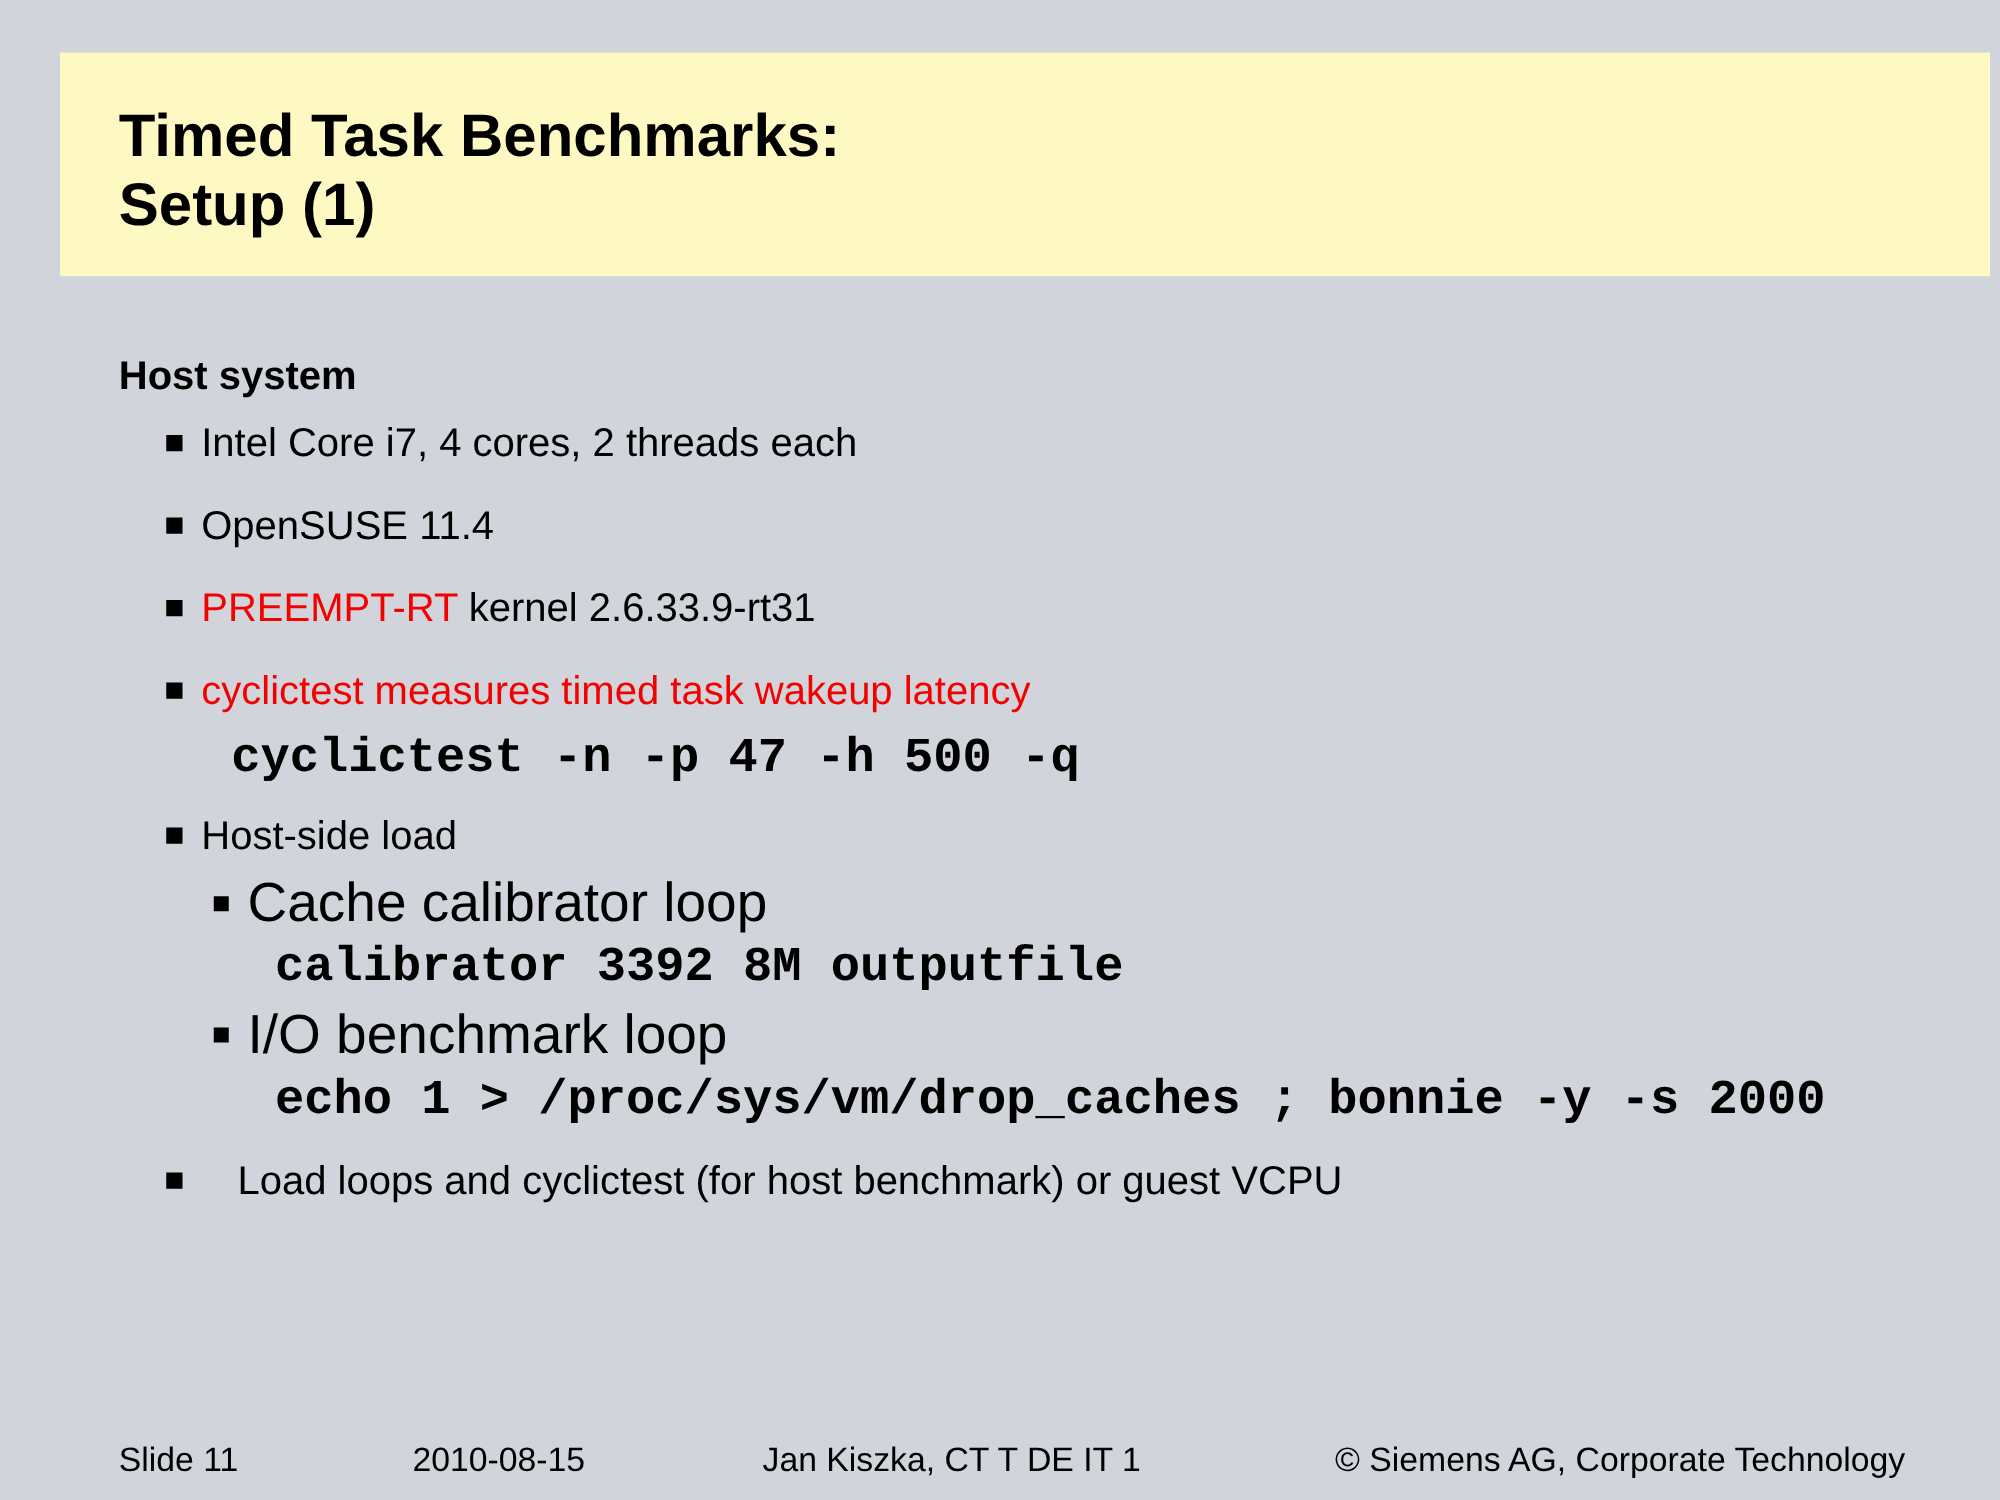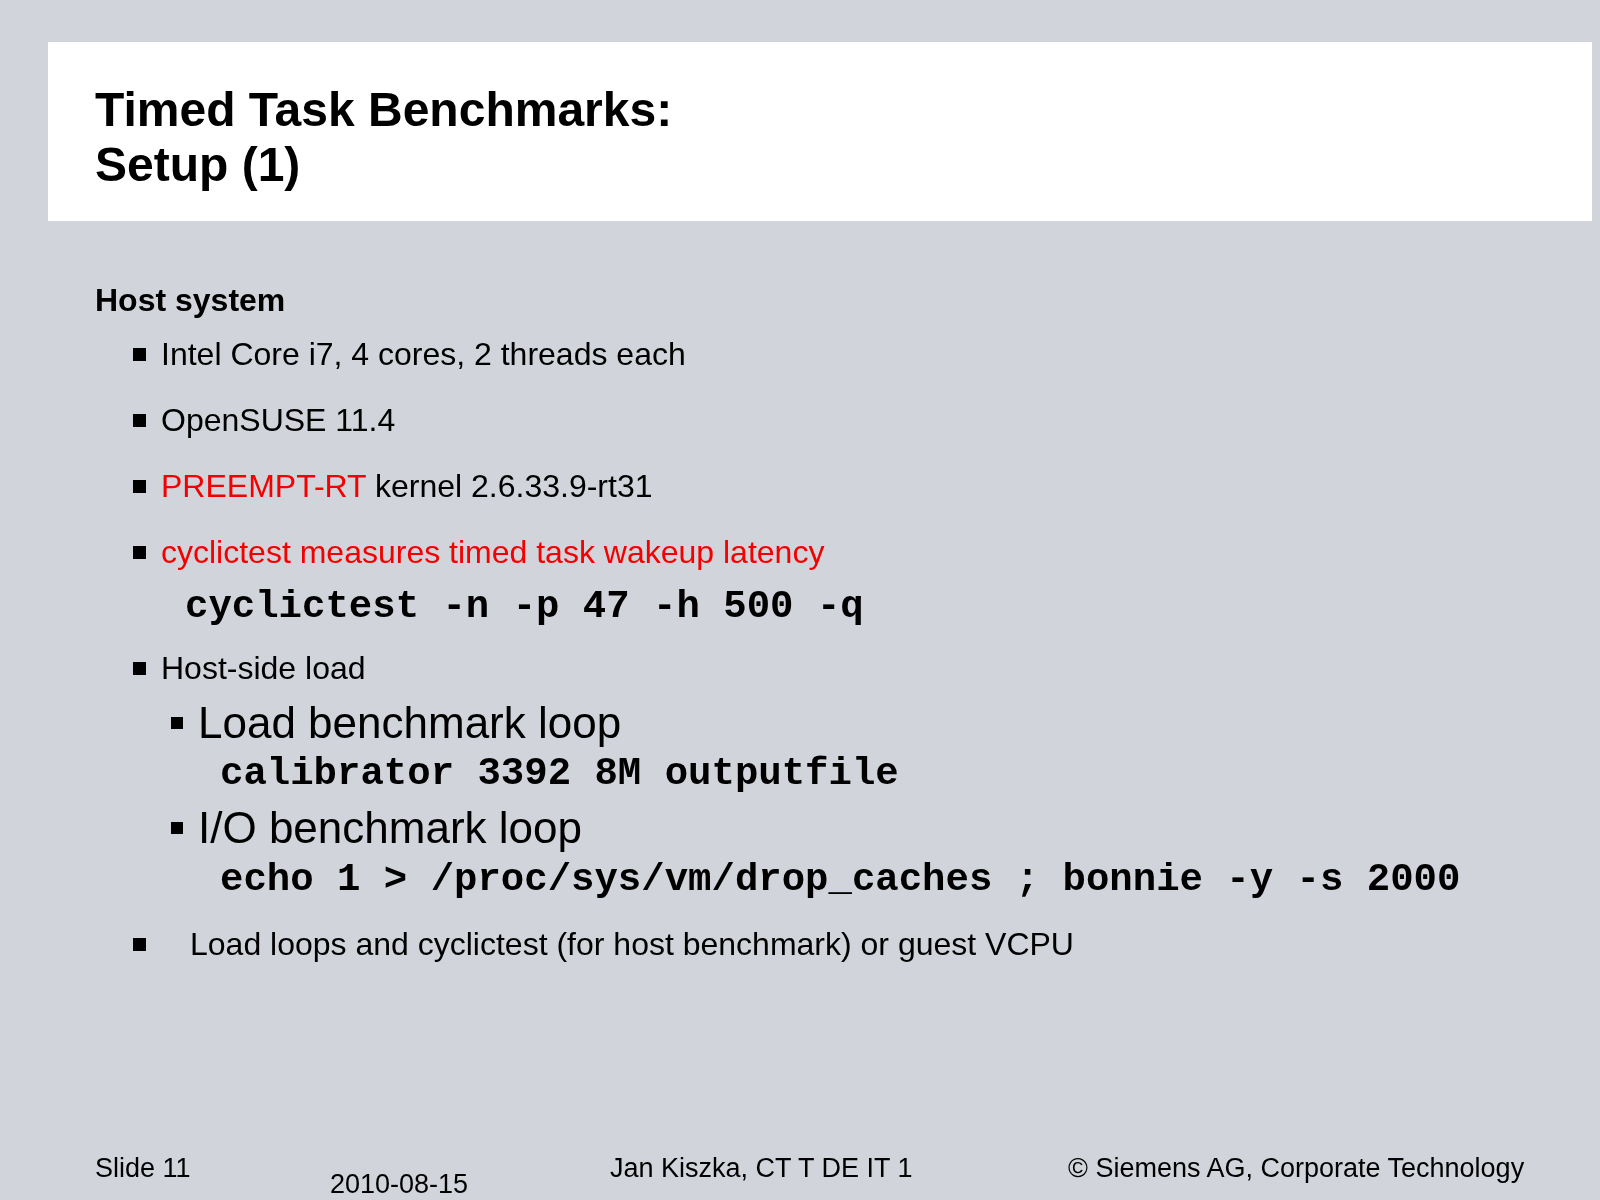--- a/index.html
+++ b/index.html
@@ -11,21 +11,21 @@
     font-family: "Liberation Sans", sans-serif;
     color: #000;
     overflow: hidden;
   }
 
   
   .header-band {
     position: absolute;
     left: 48px; top: 42px;
     width: 1544px; height: 179px;
-    background: #ffffff;
+    background: #fef9c3;
   }
   .slide-title {
     position: absolute;
     left: 47px; top: 40px;           
     font-size: 48px; font-weight: bold;
     line-height: 55px;
     letter-spacing: 0px;
     color: #000;
   }
   .slide-title .title-line { display: block; }
@@ -69,21 +69,21 @@
   .wrap2 .line { display: block; }
 
   
   .footer-item {
     position: absolute;
     top: 1152px;
     font-size: 27px; line-height: 32px;
     color: #000;
   }
   .f-slide { left: 95px; }
-  .f-date { left: 330px; margin-top: 16px; }
+  .f-date { left: 330px; }
   .f-author { left: 610px; }
   .f-copy { left: 1068px; }
 </style>
 </head>
 <body>
 
 <div class="header-band">
   <div class="slide-title">
     <span class="title-line">Timed Task Benchmarks:</span>
     <span class="title-line">Setup (1)</span>
@@ -118,21 +118,21 @@
   <span class="code indent1">cyclictest -n -p 47 -h 500 -q</span>
 </div>
 
 <div class="row lvl1" style="top:641px">
   <span class="bullet-sq"></span>
   <span class="txt">Host-side load</span>
 </div>
 
 <div class="row lvl2" style="top:697px">
   <span class="bullet-sq"></span>
-  <span class="txt">Load benchmark loop</span>
+  <span class="txt">Cache calibrator loop</span>
 </div>
 
 <div class="row" style="top:750px">
   <span class="code indent2">calibrator 3392 8M outputfile</span>
 </div>
 
 <div class="row lvl2" style="top:802px">
   <span class="bullet-sq"></span>
   <span class="txt">I/O benchmark loop</span>
 </div>

